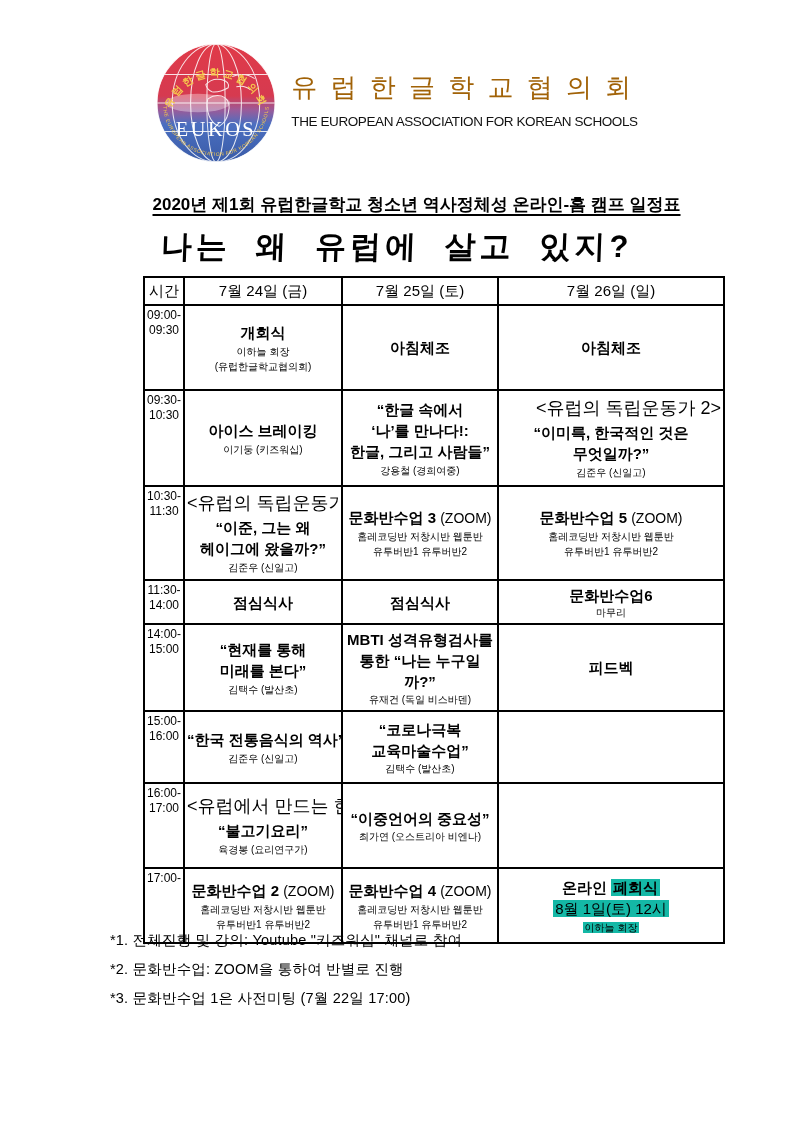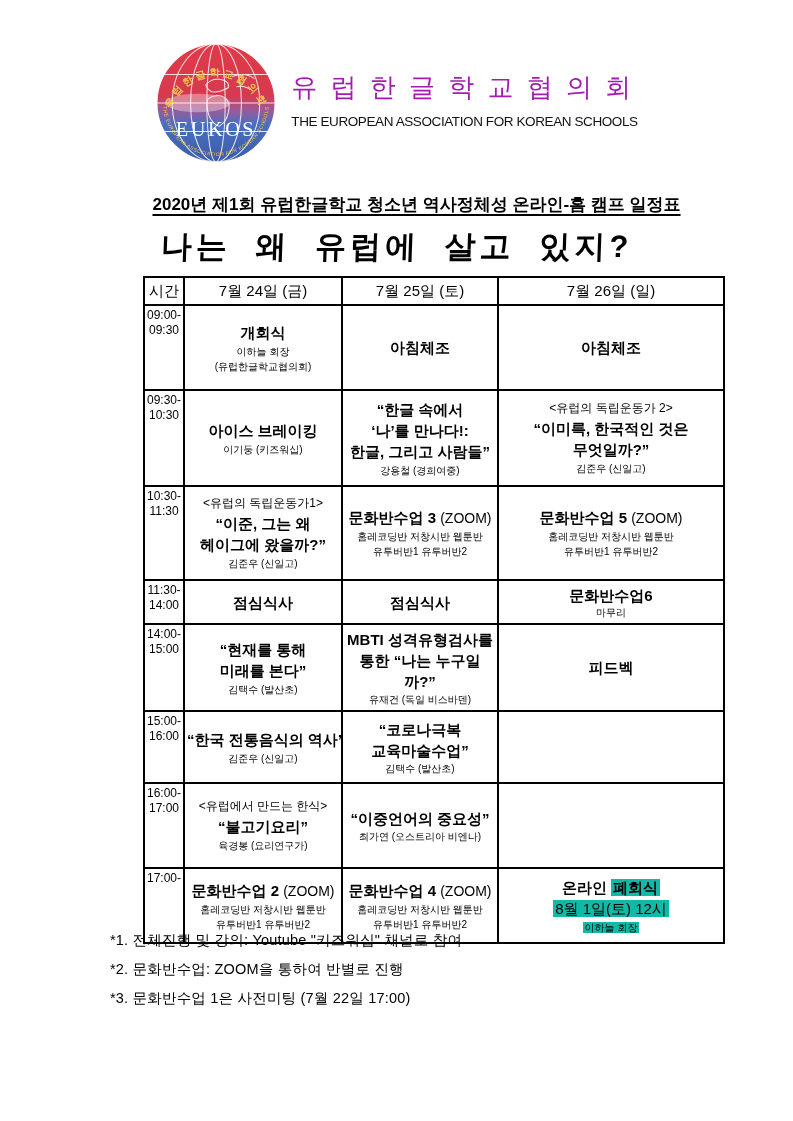--- a/index.html
+++ b/index.html
@@ -5,40 +5,40 @@
   html,body { margin:0; padding:0; background:#ffffff; }
   .page {
     position:relative; width:793px; height:1121px; background:#ffffff;
     font-family:"Liberation Sans", sans-serif; color:#000; overflow:hidden;
   }
   
   .header { position:absolute; top:42px; left:0; width:100%;
             display:flex; justify-content:center; align-items:flex-start; gap:14px; }
   .logo { width:122px; height:122px; flex:0 0 auto; }
   .orgtext { padding-top:28px; }
-  .org-kr { font-size:26px; letter-spacing:3px; white-space:nowrap; color:#a21caf; }
+  .org-kr { font-size:26px; letter-spacing:3px; white-space:nowrap; color:#a16207; }
   .org-en { font-size:13.5px; letter-spacing:-0.4px; margin-top:9px; white-space:nowrap; color:#111; }
   
   .title { position:absolute; top:193px; left:0; width:100%; text-align:center;
            font-size:17px; font-weight:bold;padding-left:20px; }
   .title span { text-decoration:underline; text-decoration-thickness:2px; text-underline-offset:4px; }
   .subtitle { position:absolute; top:226px; left:0; width:100%; text-align:center;
               font-size:31px; font-weight:bold; letter-spacing:4px; word-spacing:12px;
               transform:skewX(-2deg); }
   
   table.sched { position:absolute; top:276px; left:103px; width:580px;
                 border-collapse:collapse; table-layout:fixed;margin-left:40px; }
   .sched th, .sched td { border:2px solid #000; padding:1px 2px; overflow:hidden; }
   .sched th { height:24px; font-size:15px; font-weight:normal; text-align:center; vertical-align:middle; }
   td.time { font-size:12px; text-align:center; vertical-align:top; line-height:1.25;
             white-space:pre-line; padding-top:2px; }
   td.cell { text-align:center; vertical-align:middle; }
   .line { margin:2.5px 0; }
   .b { font-weight:bold; font-size:15px; line-height:1.4; white-space:pre-line; }
-  .pre { font-size:12px; line-height:1.25; white-space:nowrap; }
+  .pre { font-size:18px; line-height:1.25; white-space:nowrap;text-align:right; }
   .s { font-size:10px; line-height:1.25; }
   .nw { white-space:nowrap; }
   .z { font-weight:normal; font-size:14px; }
   .hl { background:#14b8a6; padding:0 2px; }
   
   .footnotes { position:absolute; top:931px; left:110px; font-size:14.5px; }
   .footnote { margin-bottom:10px; letter-spacing:0.2px; }
 </style>
 </head>
 <body>

